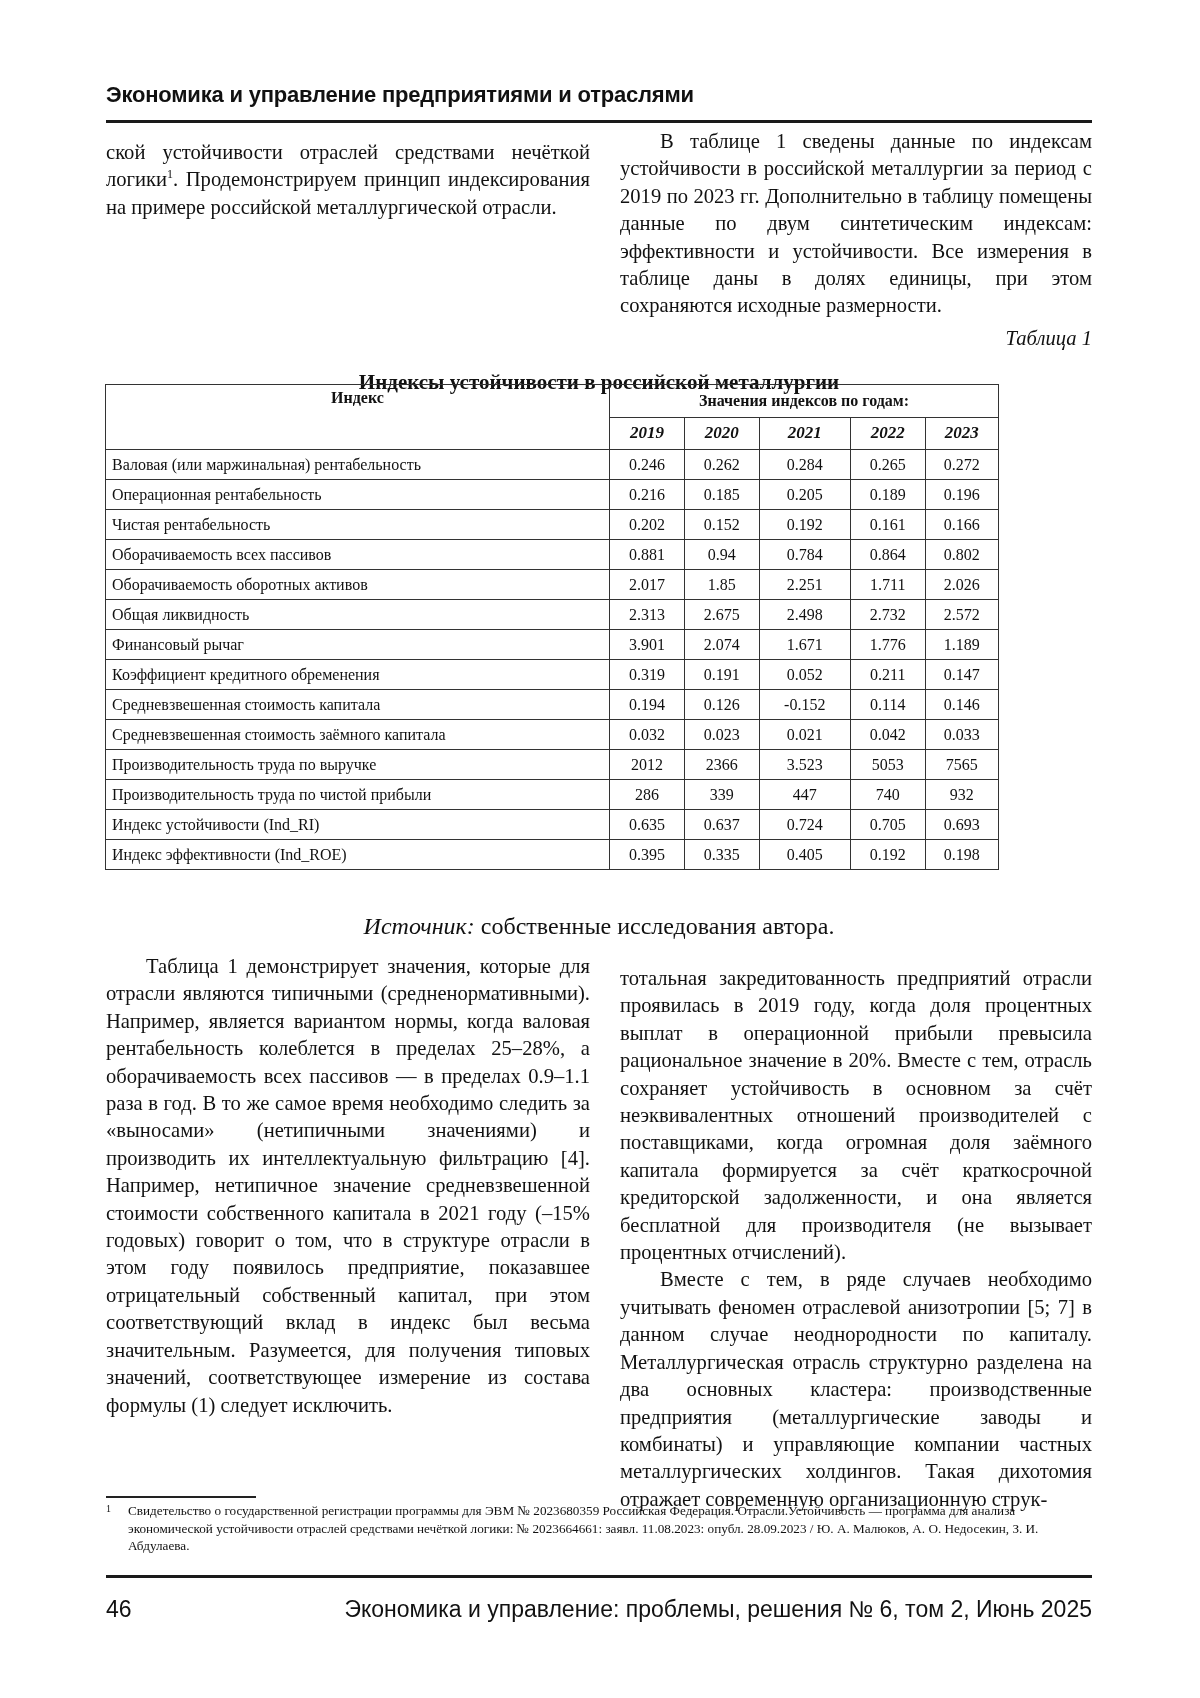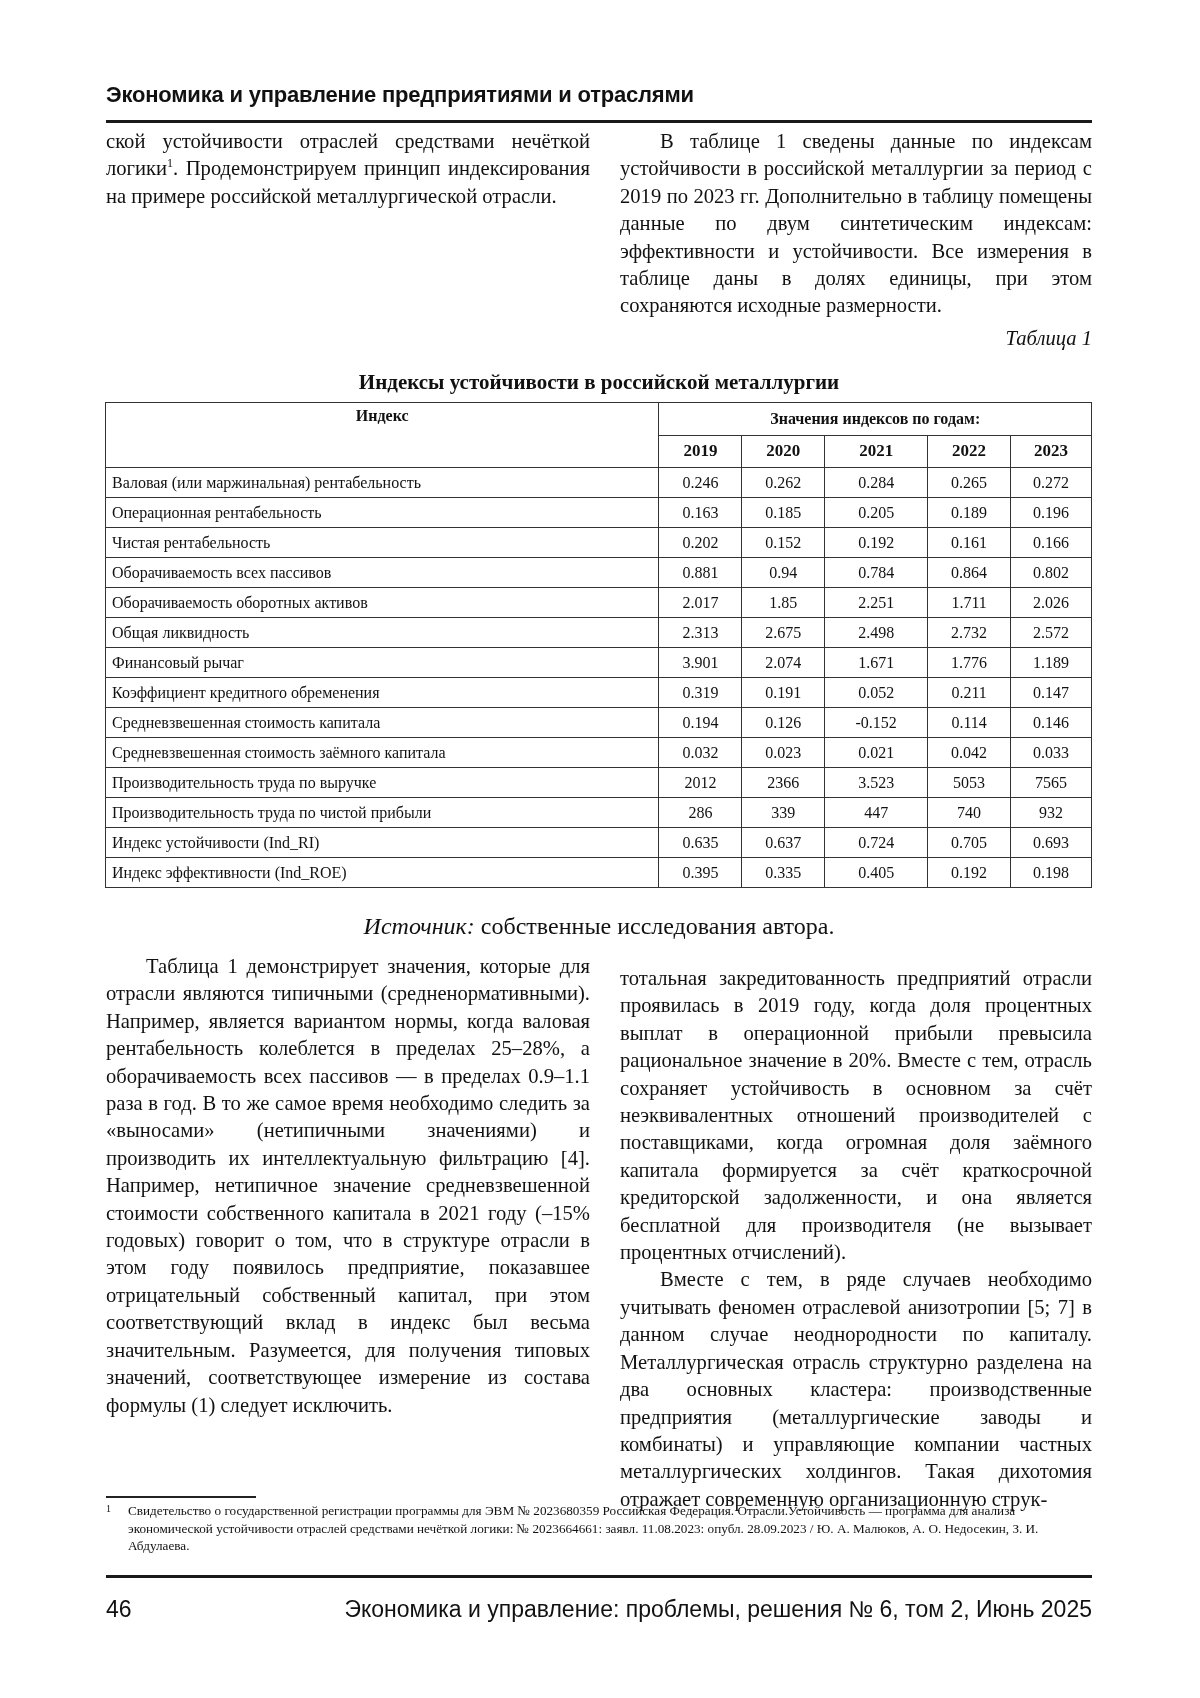--- a/index.html
+++ b/index.html
@@ -14,24 +14,24 @@
   .col p { margin:0; }
   .indent { text-indent:40px; }
   .col-left { left:106px; width:484px; }
   .col-right { left:620px; width:472px; }
   .bold { font-weight:bold; }
   sup { font-size:12px; vertical-align:top; line-height:1; position:relative; top:2px; }
 
   .table-label { position:absolute; left:620px; width:472px; top:327px; text-align:right; font-size:20.6px; font-style:italic; }
   .table-title { position:absolute; left:106px; width:986px; top:370px; text-align:center; font-size:21px; font-weight:bold; }
 
-  table.data { position:absolute; left:105px; top:402px; width:987px; border-collapse:collapse; font-size:16px; }
+  table.data { position:absolute; left:105px; top:384px; width:894px; border-collapse:collapse; font-size:16px; }
   table.data td, table.data th { border:1.5px solid #333; padding:0 6px; height:29px; }
   table.data th { font-weight:bold; font-size:16px; }
-  table.data th.year { font-size:17px; }
+  table.data th.year { font-style:italic; font-size:17px; }
   table.data td.num { text-align:center; }
   table.data td.name { text-align:left; white-space:nowrap; }
   col.c0 { width:554px; }
   col.c1 { width:83px; } col.c2 { width:83px; } col.c3 { width:103px; } col.c4 { width:83px; } col.c5 { width:81px; }
 
   .source { position:absolute; left:106px; width:986px; top:913px; text-align:center; font-size:24px; }
   .source i { font-style:italic; }
 
   .fn-rule { position:absolute; left:106px; top:1496px; width:150px; height:2px; background:#222; }
   .footnote { position:absolute; left:106px; top:1502px; width:986px; font-size:13.2px; line-height:17.6px; }
@@ -41,21 +41,21 @@
   .foot-rule { position:absolute; left:106px; top:1575px; width:986px; height:3px; background:#1a1a1a; }
   .page-num { position:absolute; left:106px; top:1596px; font-size:23px; }
   .journal { position:absolute; right:108px; top:1596px; font-size:23px; }
 </style>
 </head>
 <body>
 
 <div class="running-head sans">Экономика и управление предприятиями и отраслями</div>
 <div class="head-rule"></div>
 
-<div class="col col-left serif" style="top:128px;">
+<div class="col col-left serif" style="top:139px;">
   <p><span>ской устойчивости отраслей средствами нечёткой логики</span><sup>1</sup><span>. Продемонстрируем принцип индексирования на примере российской металлургической отрасли.</span></p>
 </div>
 
 <div class="col col-right serif" style="top:128px;">
   <p class="indent">В таблице 1 сведены данные по индексам устойчивости в российской металлургии за период с 2019 по 2023 гг. Дополнительно в таблицу помещены данные по двум синтетическим индексам: эффективности и устойчивости. Все измерения в таблице даны в долях единицы, при этом сохраняются исходные размерности.</p>
 </div>
 
 <div class="table-label serif">Таблица 1</div>
 <div class="table-title serif">Индексы устойчивости в российской металлургии</div>
 
@@ -85,21 +85,21 @@
     <tr>
       <td class="name">Валовая (или маржинальная) рентабельность</td>
       <td class="num">0.246</td>
       <td class="num">0.262</td>
       <td class="num">0.284</td>
       <td class="num">0.265</td>
       <td class="num">0.272</td>
     </tr>
     <tr>
       <td class="name">Операционная рентабельность</td>
-      <td class="num">0.163</td>
+      <td class="num">0.216</td>
       <td class="num">0.185</td>
       <td class="num">0.205</td>
       <td class="num">0.189</td>
       <td class="num">0.196</td>
     </tr>
     <tr>
       <td class="name">Чистая рентабельность</td>
       <td class="num">0.202</td>
       <td class="num">0.152</td>
       <td class="num">0.192</td>

